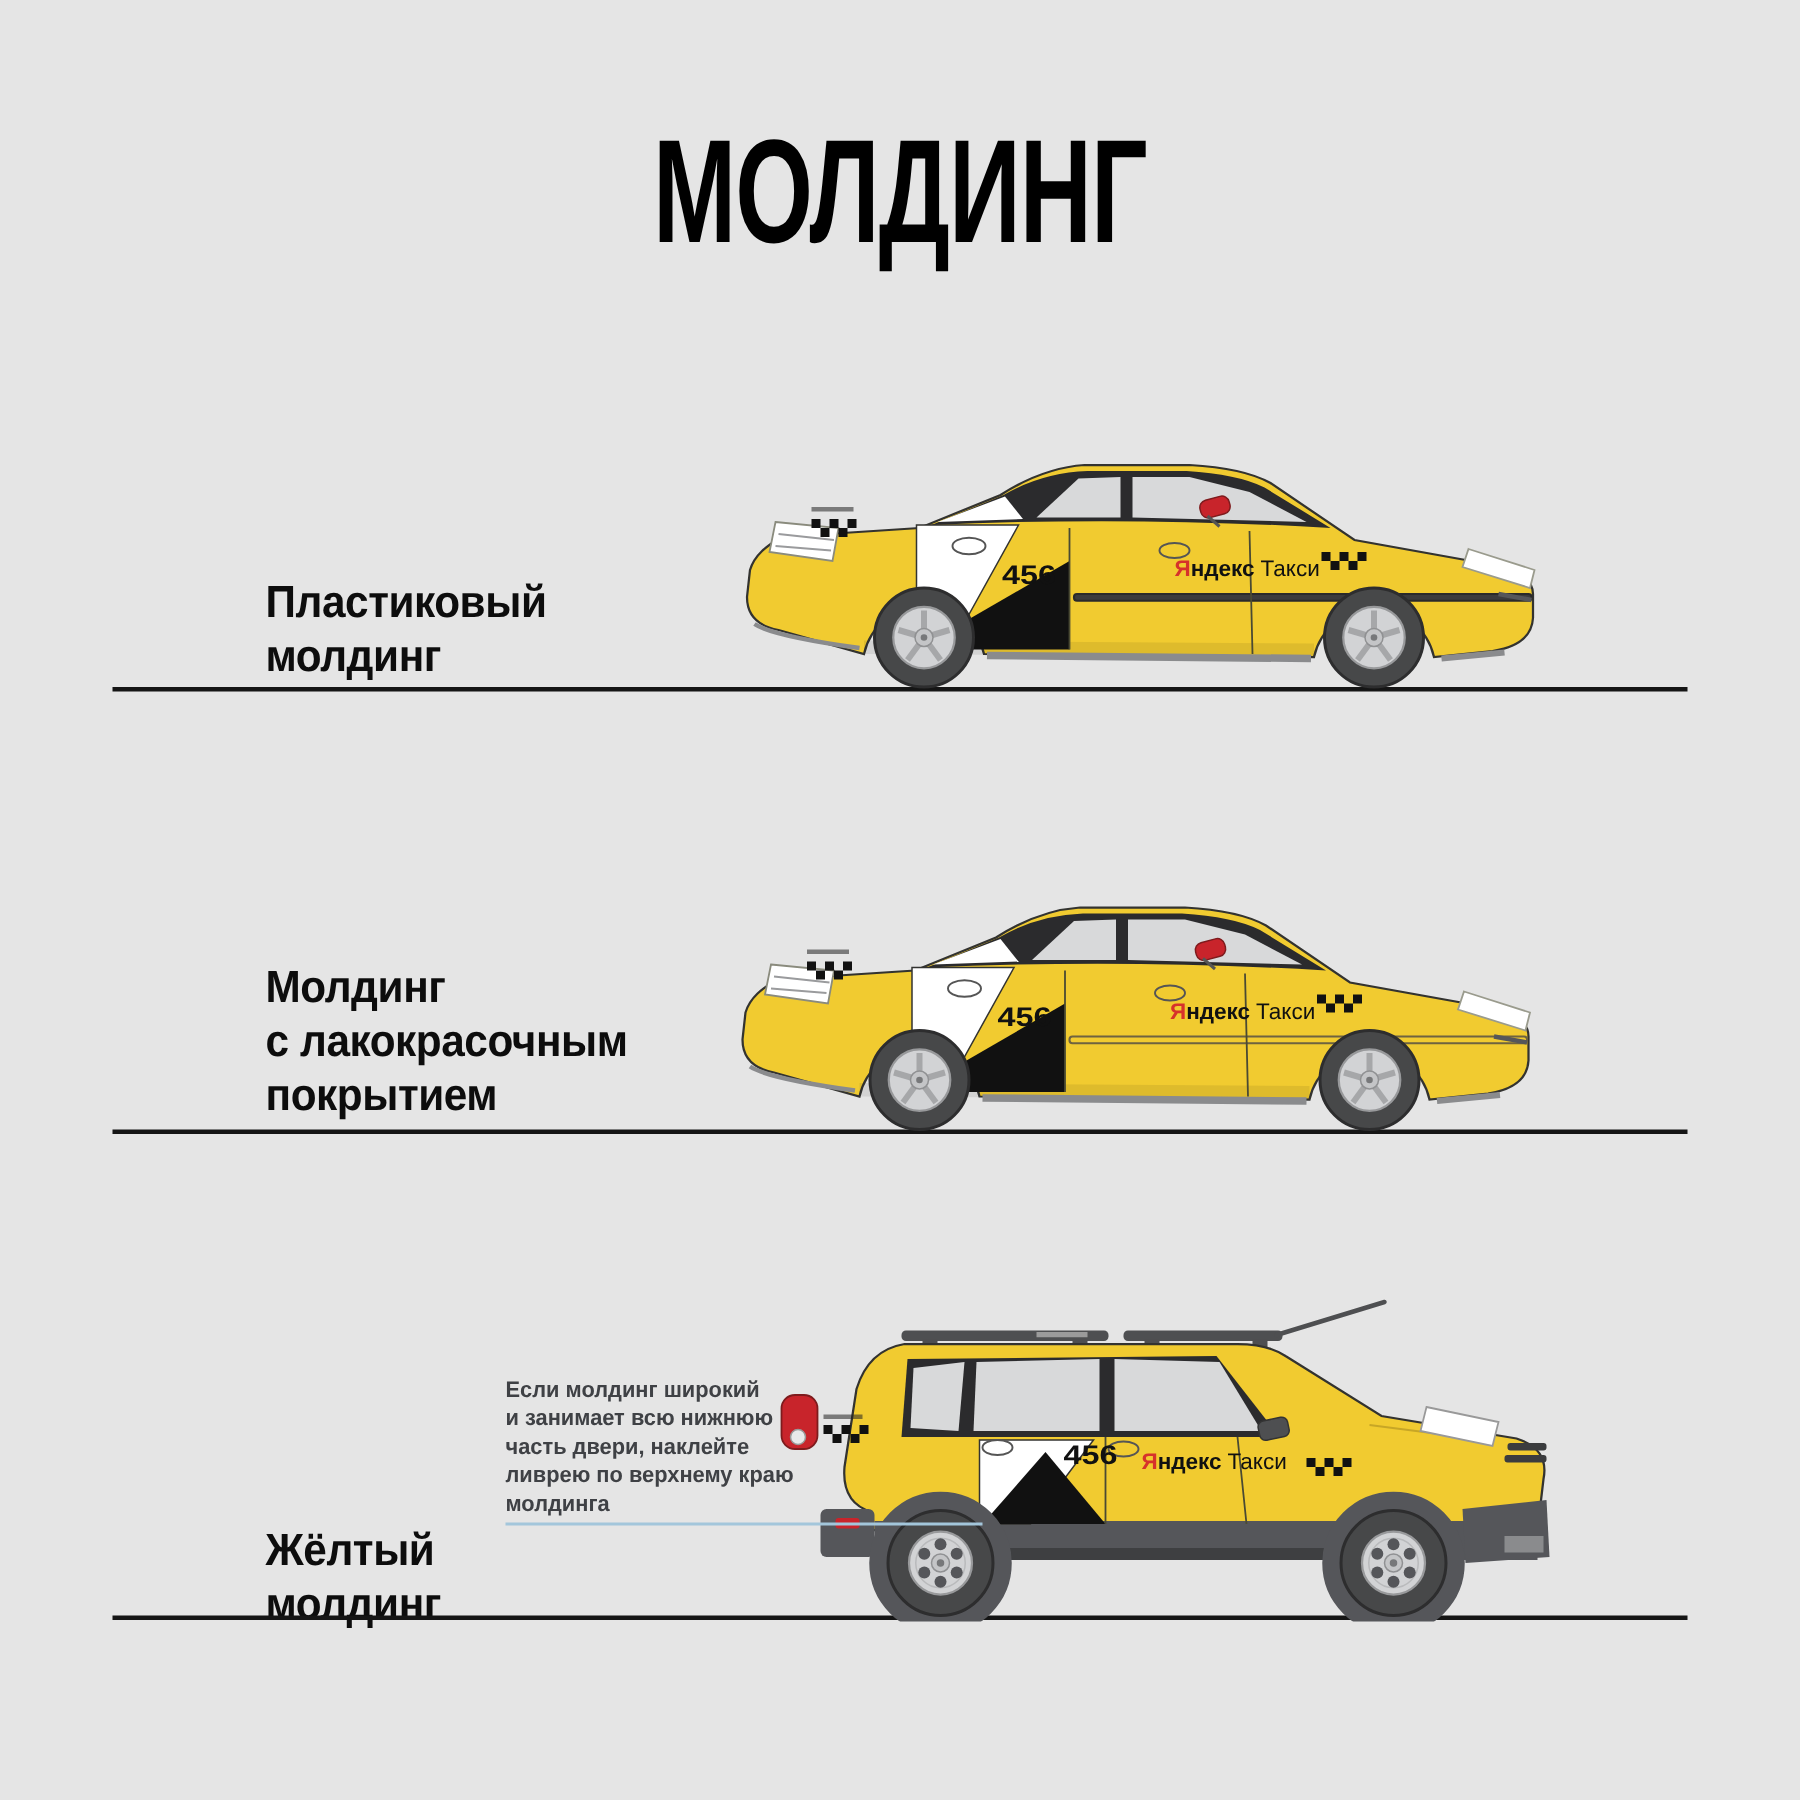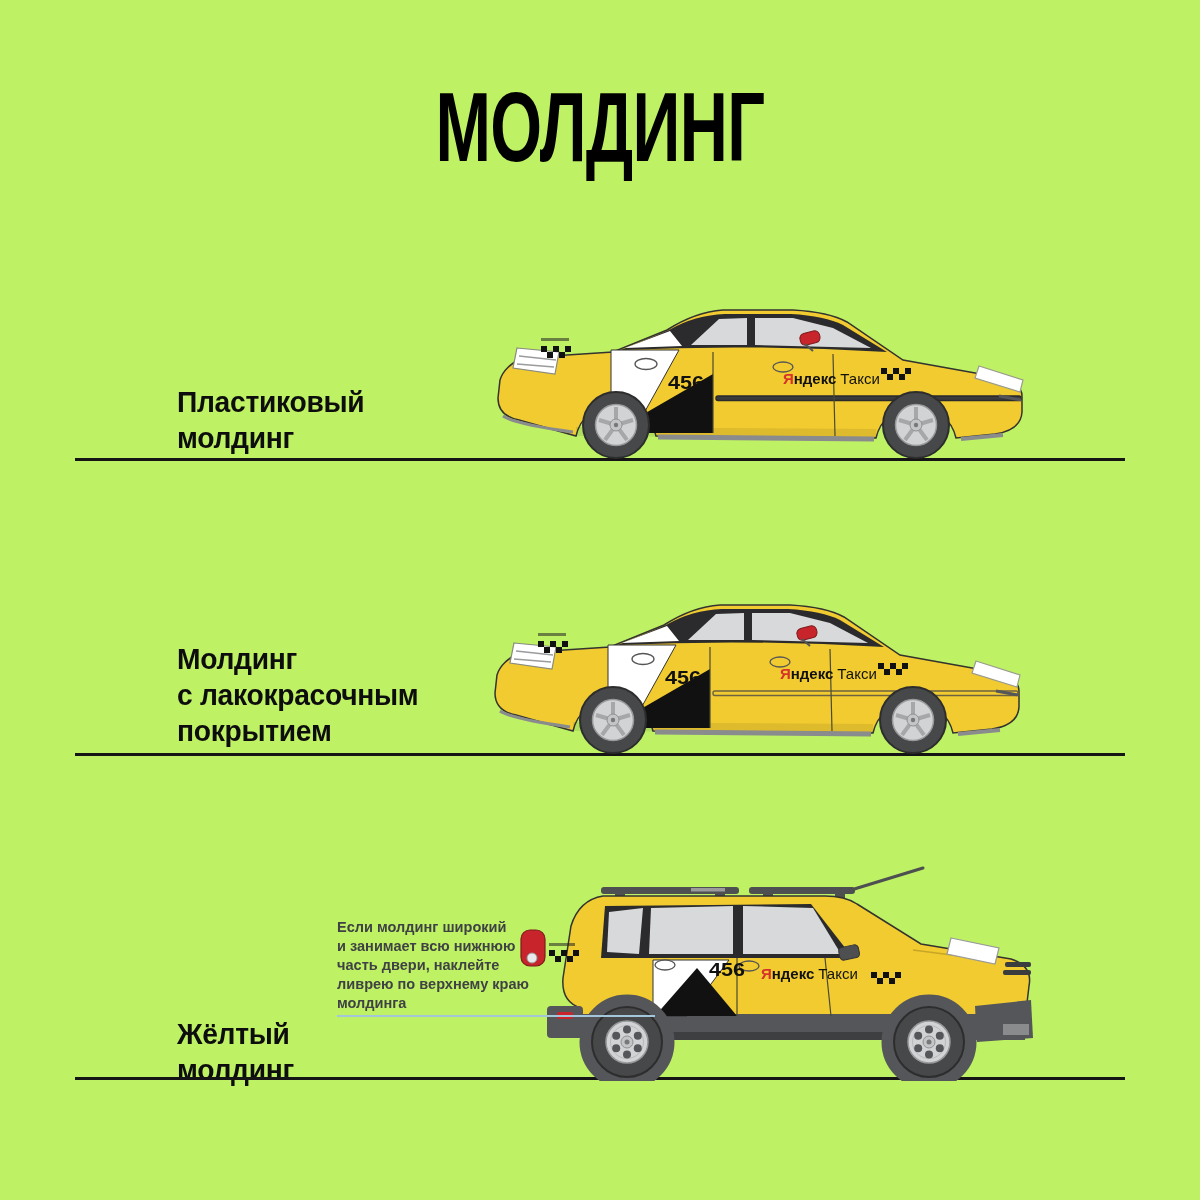--- a/index.html
+++ b/index.html
@@ -1,16 +1,16 @@
 <!DOCTYPE html>
 <html><head>
 <meta charset="utf-8">
 <style>
   html,body{margin:0;padding:0;background:#fff;}
-  .page{position:relative;width:1200px;height:1200px;background:#bef264;overflow:hidden;
+  .page{position:relative;width:1200px;height:1200px;background:#e5e5e5;overflow:hidden;
         font-family:"Liberation Sans",sans-serif;}
   .title{position:absolute;top:78px;left:0;right:0;text-align:center;
          font-size:98px;font-weight:bold;color:#000;line-height:1;}
   .title .condense{display:inline-block;transform:scaleX(.68);transform-origin:center;letter-spacing:-1px;}
   .label{position:absolute;left:177px;font-size:30px;font-weight:bold;line-height:36px;
          color:#0d0d0d;white-space:pre-line;transform:scaleX(.94);transform-origin:left top;letter-spacing:-.3px;}
   .note{position:absolute;left:337px;top:917px;width:200px;font-size:15px;font-weight:bold;
         line-height:19px;color:#3f4145;white-space:pre-line;transform:scaleX(.97);transform-origin:left top;}
   .ground{position:absolute;left:75px;width:1050px;height:3px;background:#151515;}
   .leader{position:absolute;left:337px;top:1015px;width:318px;height:2px;background:#A3C6DB;z-index:5;}

